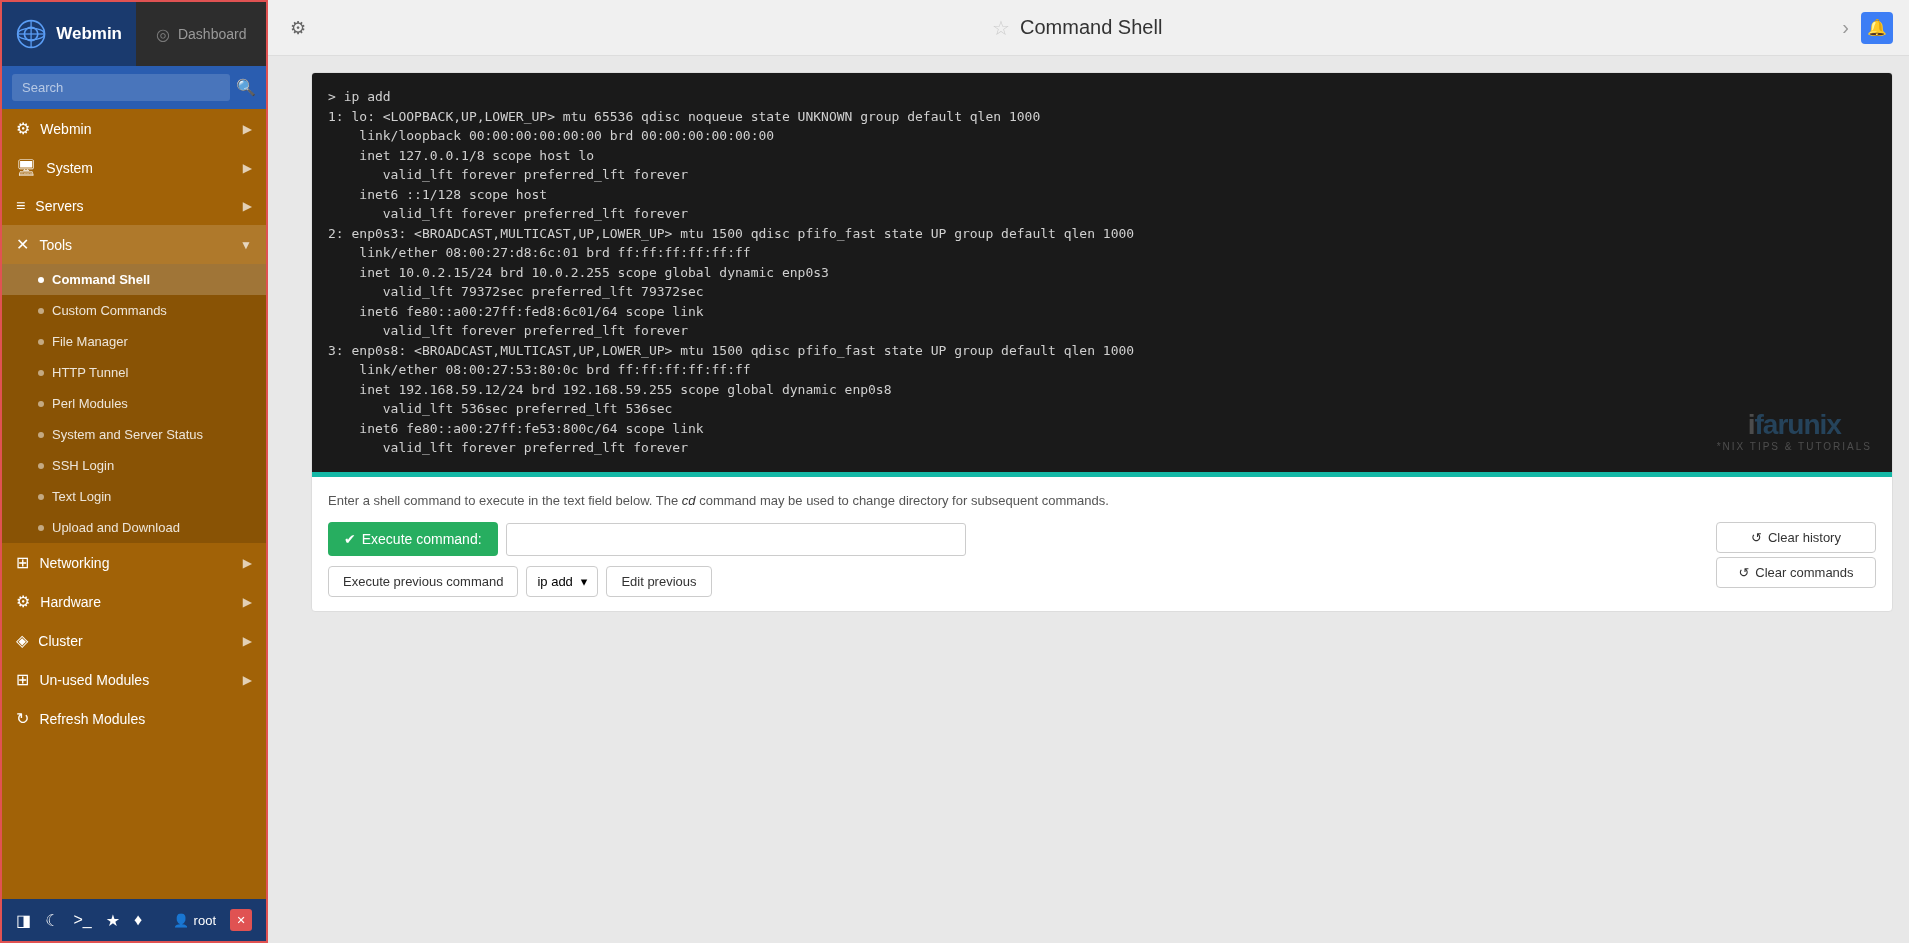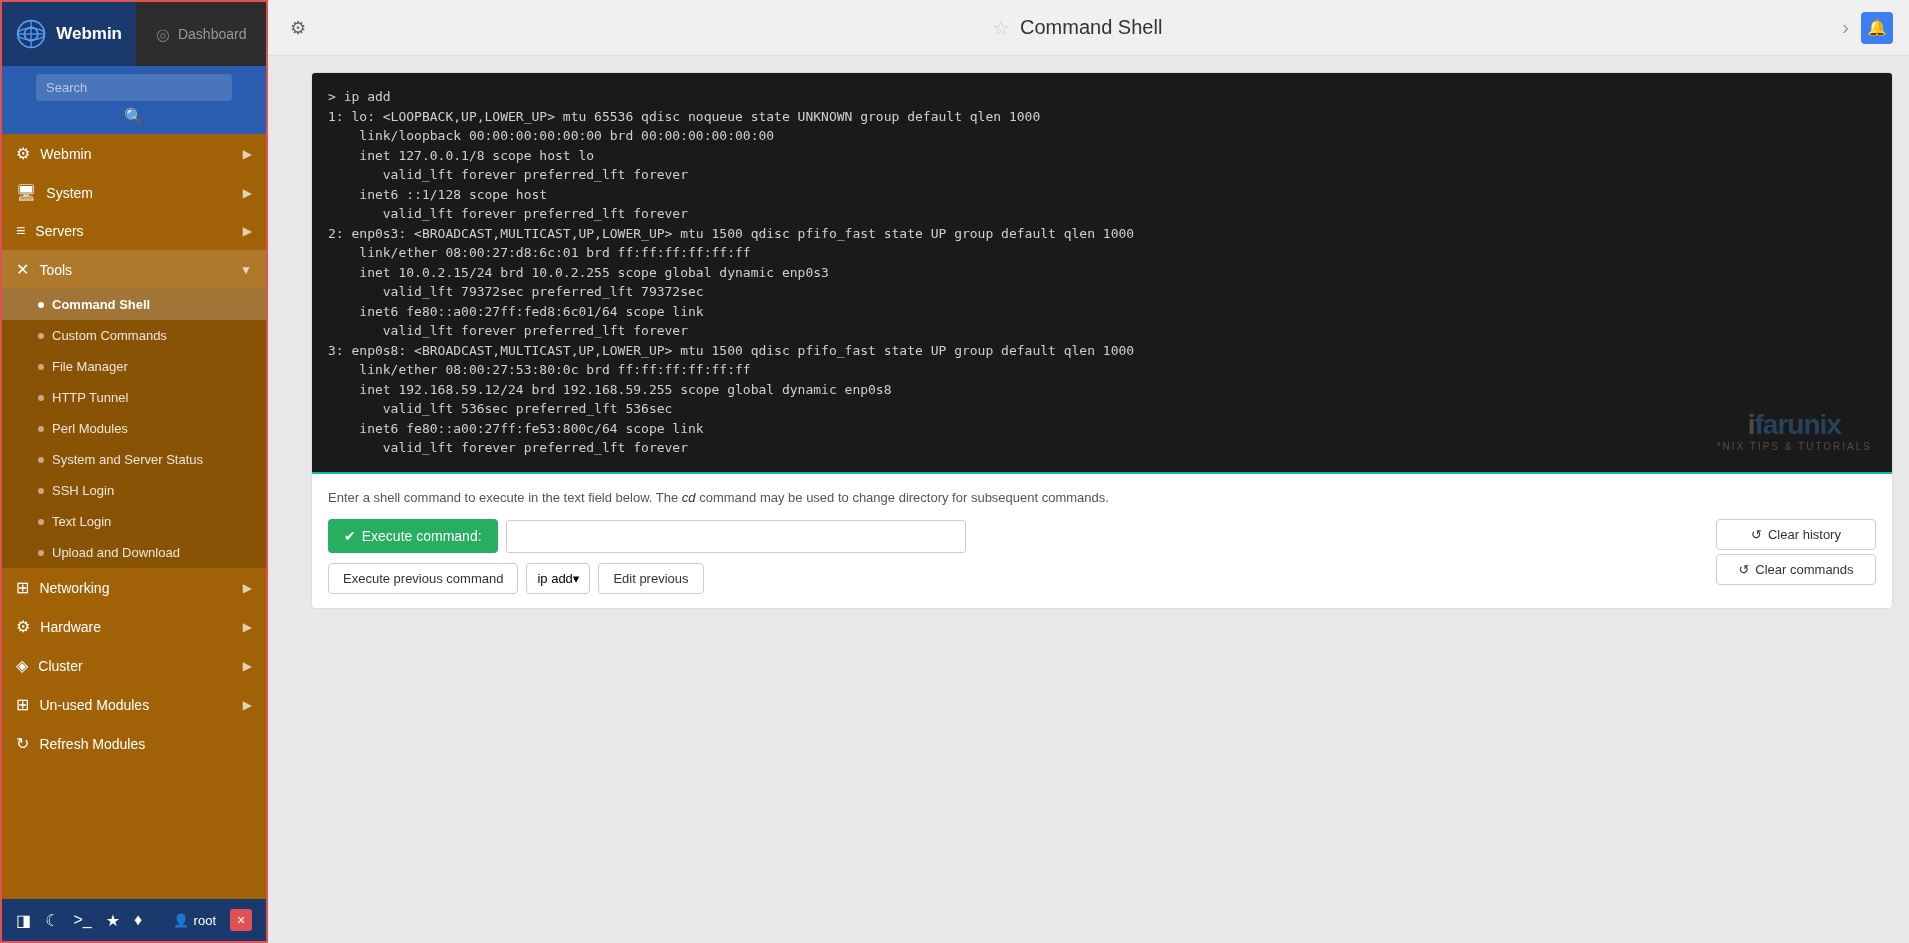--- a/index.html
+++ b/index.html
@@ -251,21 +251,21 @@
 
     #watermark-logo {
       font-size: 32px;
       font-weight: bold;
       color: #3a8fd4;
       letter-spacing: -1px;
     }
 
     #command-controls {
       padding: 14px 16px;
-      border-top: 2px solid #14b8a6;
+      border-top: 5px solid #14b8a6;
     }
 
     #description-line {
       color: #555;
       font-size: 13px;
       margin-bottom: 12px;
       line-height: 1.5;
     }
 
     #description-line em {
@@ -347,21 +347,21 @@
 
     #prev-command-select {
       background: #fff;
       border: 1px solid #ccc;
       padding: 7px 10px;
       border-radius: 4px;
       font-size: 13px;
       cursor: pointer;
       display: flex;
       align-items: center;
-      gap: 0;
+      gap: 8px;
     }
 
     #edit-prev-btn {
       background: #fff;
       border: 1px solid #ccc;
       color: #333;
       padding: 7px 14px;
       border-radius: 4px;
       font-size: 13px;
       cursor: pointer;
@@ -381,21 +381,21 @@
         <ellipse cx="18" cy="18" rx="16" ry="7" fill="none" stroke="#5a9df5" stroke-width="1.5"></ellipse>
       </svg>
       <span style="color:#fff;font-size:17px;font-weight:bold;">Webmin</span>
     </div>
     <div id="dashboard-tab" style="background:#2d2d2d;color:#999;display:flex;align-items:center;justify-content:center;flex:1;height:64px;font-size:14px;gap:8px;cursor:pointer;">
       <span style="font-size:16px;opacity:0.7;">◎</span>
       <span>Dashboard</span>
     </div>
   </div>
 
-  <div id="search-container" style="padding:8px 10px;display:flex;align-items:center;gap:6px;background:#2a5db0;flex-direction:column;">
+  <div id="search-container" style="padding:8px 10px;display:flex;align-items:center;gap:6px;background:#2a5db0;">
     <input id="search-input" type="text" style="background: rgba(255, 255, 255, 0.15); border: none; color: rgb(255, 255, 255); padding: 6px 10px; flex: 1 1 0%; border-radius: 3px; font-size: 13px; outline: none;" placeholder="Search">
     <span style="color:#fff;font-size:16px;cursor:pointer;">🔍</span>
   </div>
 
   <div id="nav-list">
 
     <div class="nav-section">
       <span class="nav-section-icon">⚙</span>
       <span class="nav-section-label">Webmin</span>
       <span class="nav-section-arrow">▶</span>

